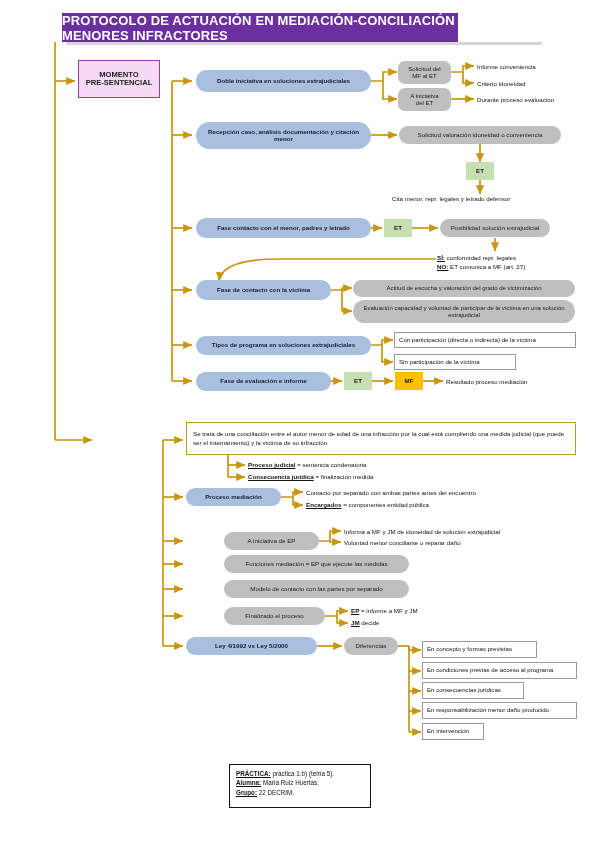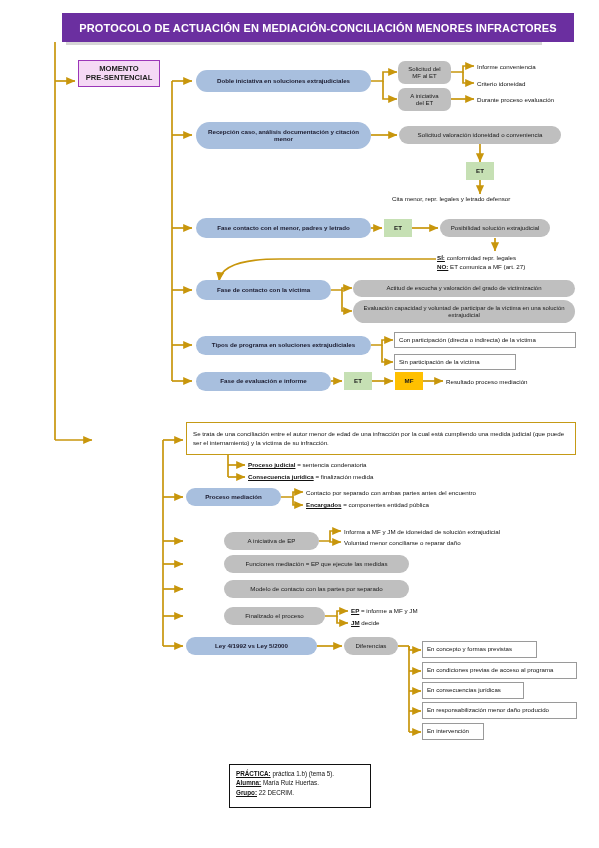--- a/index.html
+++ b/index.html
@@ -33,28 +33,28 @@
     justify-content: center;
     text-align: center;
     line-height: 1.12;
     z-index: 3;
   }
   
   .title-banner {
     position: absolute;
     left: 62px;
     top: 13px;
-    width: 512px;
+    width: 396px;
     height: 29px;
     background: #6B2FA0;
     color: #ffffff;
     display: flex;
     align-items: center;
     justify-content: center;
-    font-size: 11px;
+    font-size: 13px;
     font-weight: bold;
     letter-spacing: 0.15px;
     z-index: 4;
   }
   .title-shadow {
     position: absolute;
     left: 66px;
     top: 42px;
     width: 476px;
     height: 3px;
@@ -255,21 +255,21 @@
       <path d="M409,671 L421,671" marker-end="url(#arr)"></path>
       <path d="M409,691 L421,691" marker-end="url(#arr)"></path>
       <path d="M409,711 L421,711" marker-end="url(#arr)"></path>
       <path d="M409,732 L421,732" marker-end="url(#arr)"></path>
     </g>
   </svg>
 
   <div class="title-shadow"></div>
   <div class="title-banner">PROTOCOLO DE ACTUACIÓN EN MEDIACIÓN-CONCILIACIÓN MENORES INFRACTORES</div>
 
-  <div class="node phase-box" style="left:78px; top:60px; width:82px; height:27px;">
+  <div class="node phase-box" style="left:78px; top:60px; width:82px; height:38px;">
     <span>MOMENTO</span>
     <span>PRE-SENTENCIAL</span>
   </div>
 
 
   <div class="node pill-blue" style="left:196px; top:70px; width:175px; height:22px;">
     <span>Doble iniciativa en soluciones extrajudiciales</span>
   </div>
 
   <div class="node pill-blue" style="left:196px; top:122px; width:175px; height:27px;">

